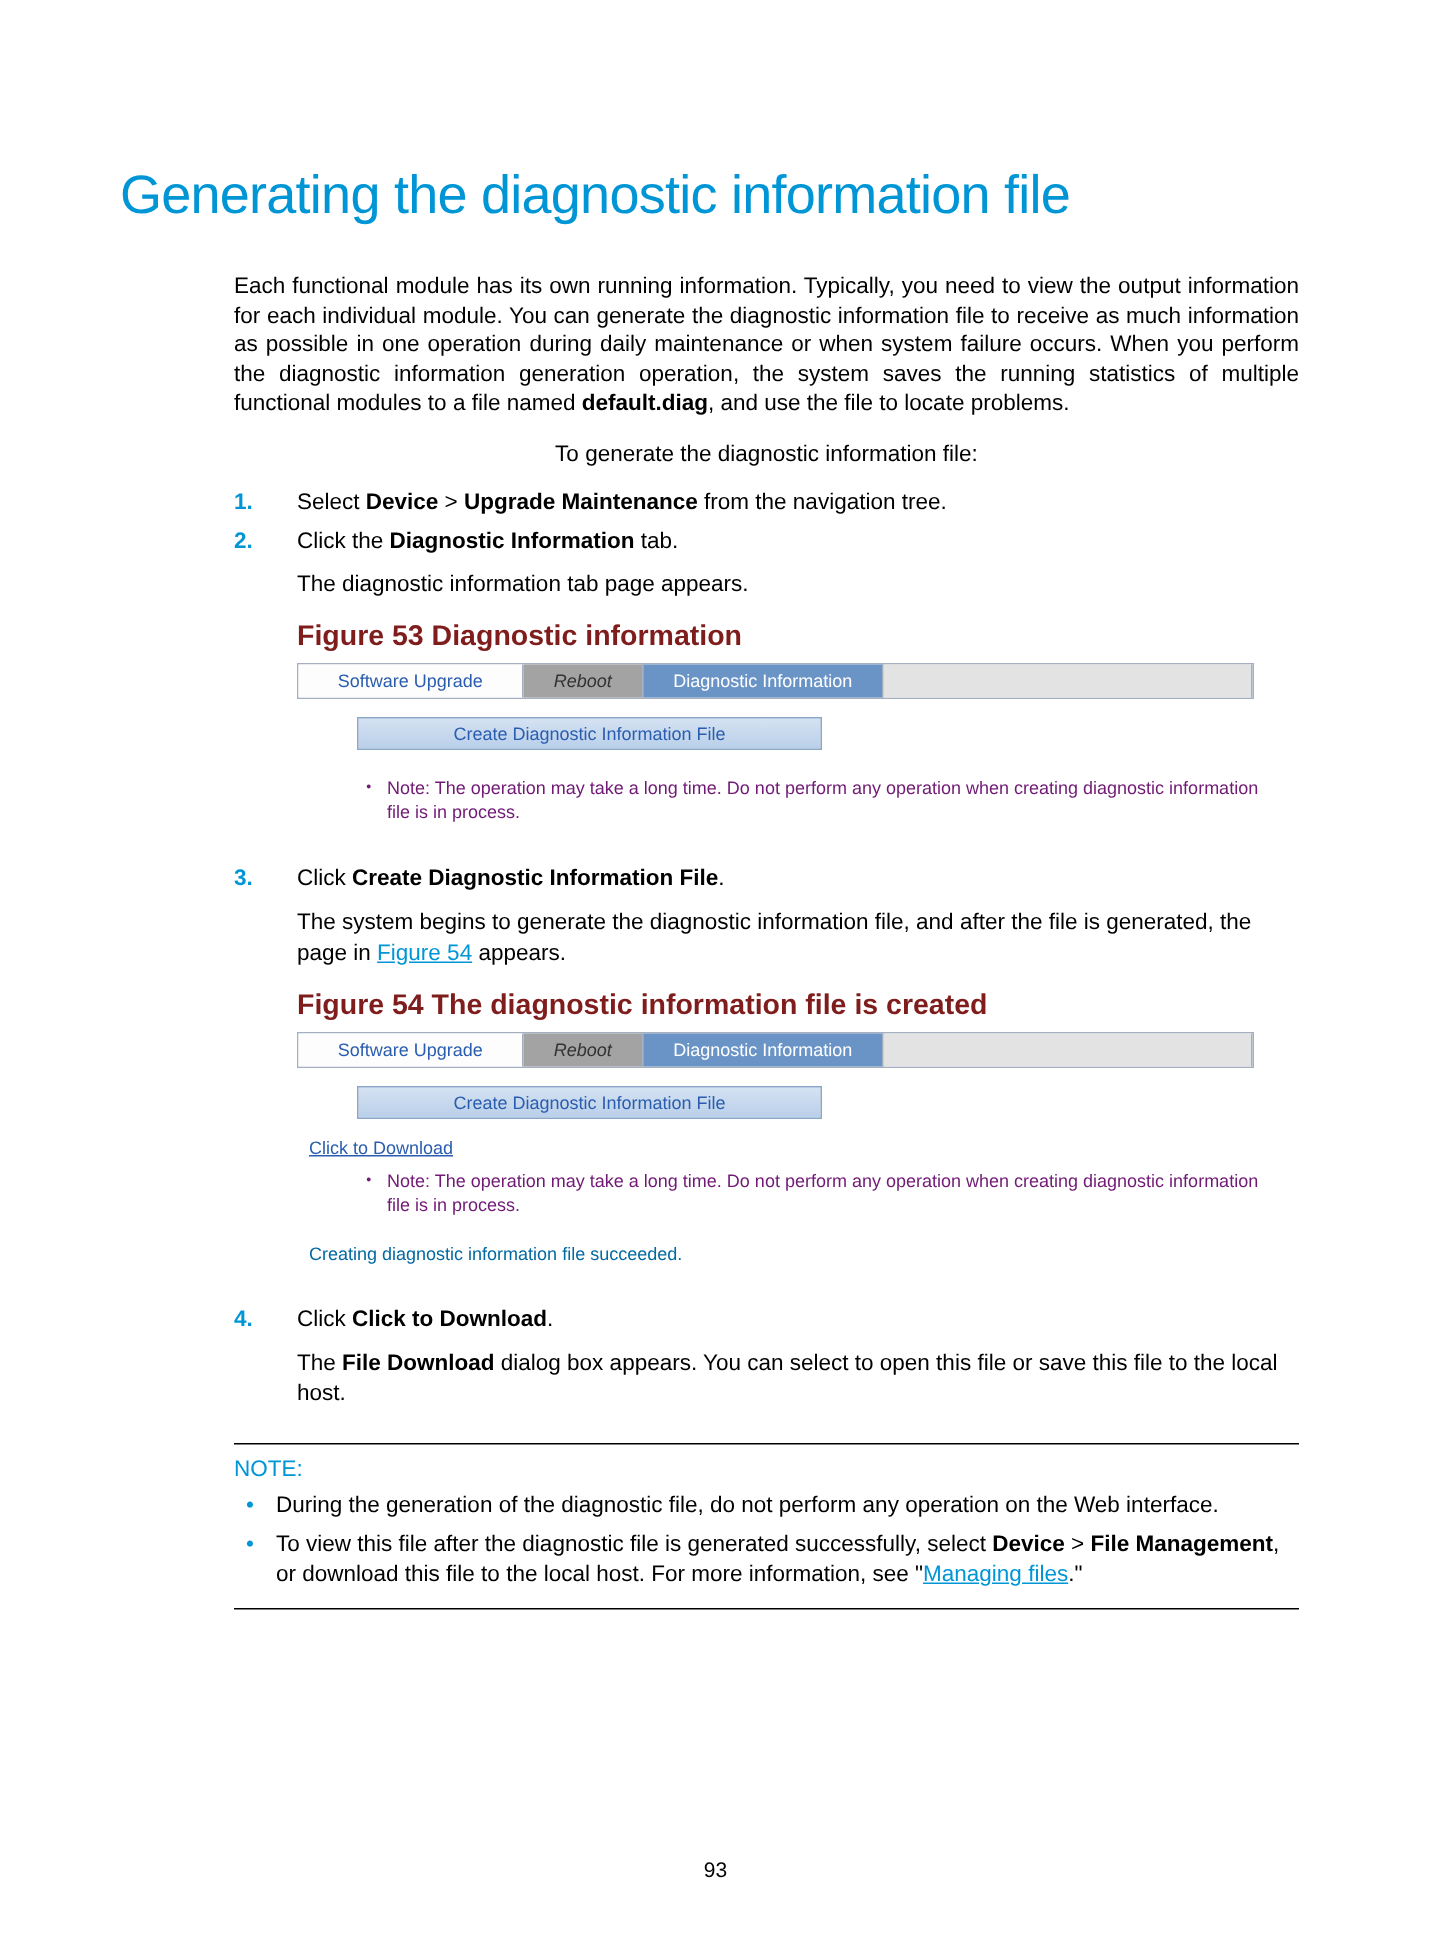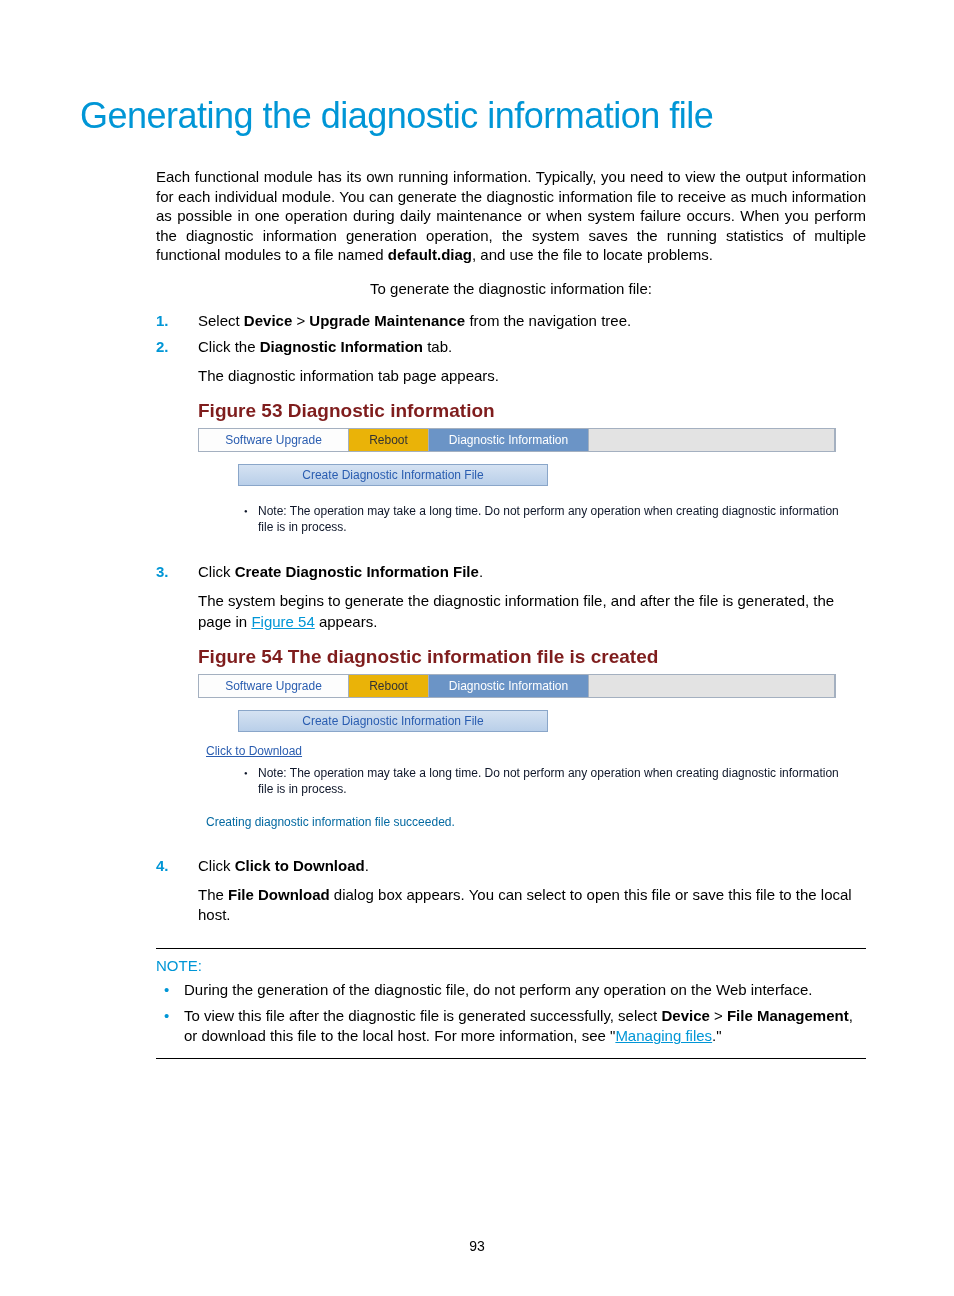--- a/index.html
+++ b/index.html
@@ -5,21 +5,21 @@
   body {
     margin: 0; padding: 0;
     background: #fff;
     width: 954px; height: 1296px;
     position: relative;
     font-family: Arial, Helvetica, sans-serif;
     color: #000;
   }
   .page {
     position: absolute;
-    left: 80px; top: 95px;
+    left: 80px; top: 109px;
     width: 785px;
   }
   .title {
     font-size: 36px;
     font-weight: 300;
     color: #0096d6;
     margin: 0 0 30px 0;
     letter-spacing: -0.5px;
   }
   .body-indent {
@@ -74,40 +74,40 @@
     font-size: 12px;
     border: 1px solid #a4b0c0;
     box-sizing: border-box;
   }
   .tabbar .tab {
     display: flex; align-items: center; justify-content: center;
     border-right: 1px solid #a4b0c0;
     box-sizing: border-box;
   }
   .tab-inactive { background: #fdfdfd; color: #2a5db0; width: 150px; }
-  .tab-reboot { width: 80px; background:#eab308; color:#333; }
+  .tab-reboot { width: 80px; background:#a3a3a3; color:#333;font-style:italic; }
   .tab-active { background: #6b94c6; color: #fff; width: 160px; }
   .tab-rest { flex: 1; background: #e3e3e3; border-right: none; }
   .create-btn-row {
     margin-top: 12px;
     width: 638px;
   }
   .create-btn {
     display: flex; align-items: center; justify-content: center;
     width: 310px; height: 22px;
     margin-left: 40px;
     background: linear-gradient(#d5e2f2,#b9cfe9);
     border: 1px solid #8aa6c9;
     color: #2a5db0;
     font-size: 12px;
     box-sizing: border-box;
   }
   .shot-note {
     font-size: 12px;
-    color: #0f172a;
+    color: #701a75;
     margin: 18px 0 0 46px;
     width: 590px;
     position: relative;
     padding-left: 14px;
     line-height: 1.3;
   }
   .shot-note::before {
     content: "●"; font-size: 6px;
     position: absolute; left: 0; top: 4px;
   }

